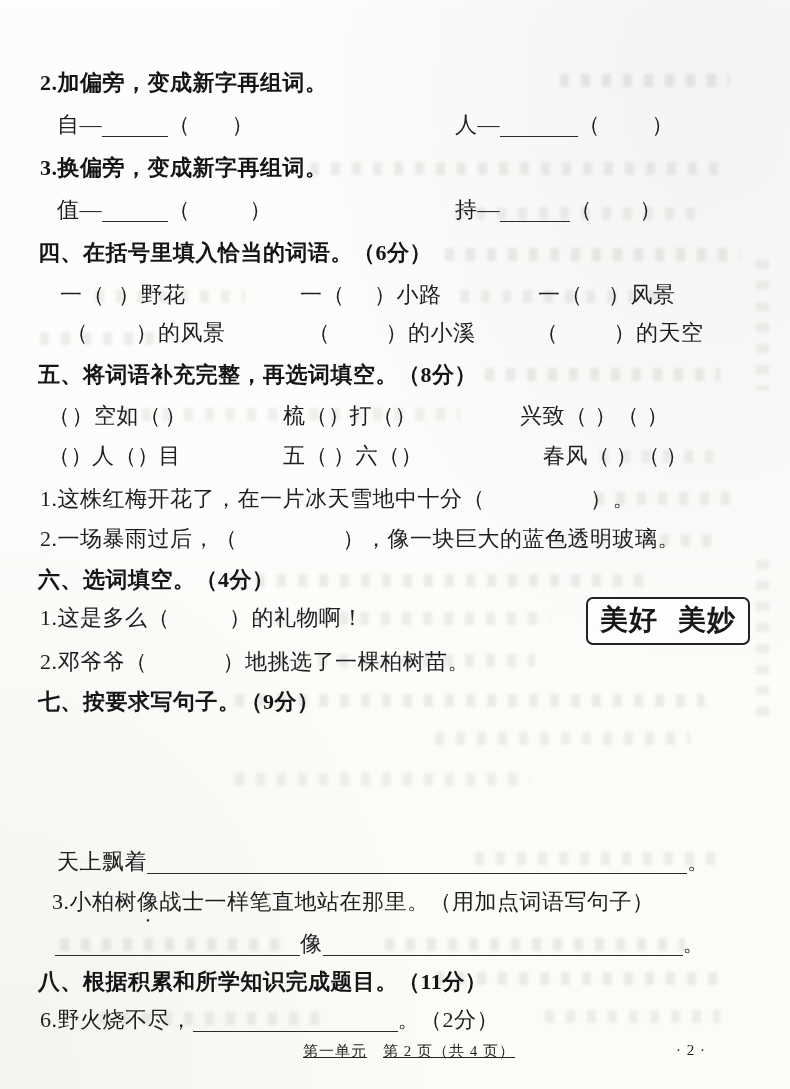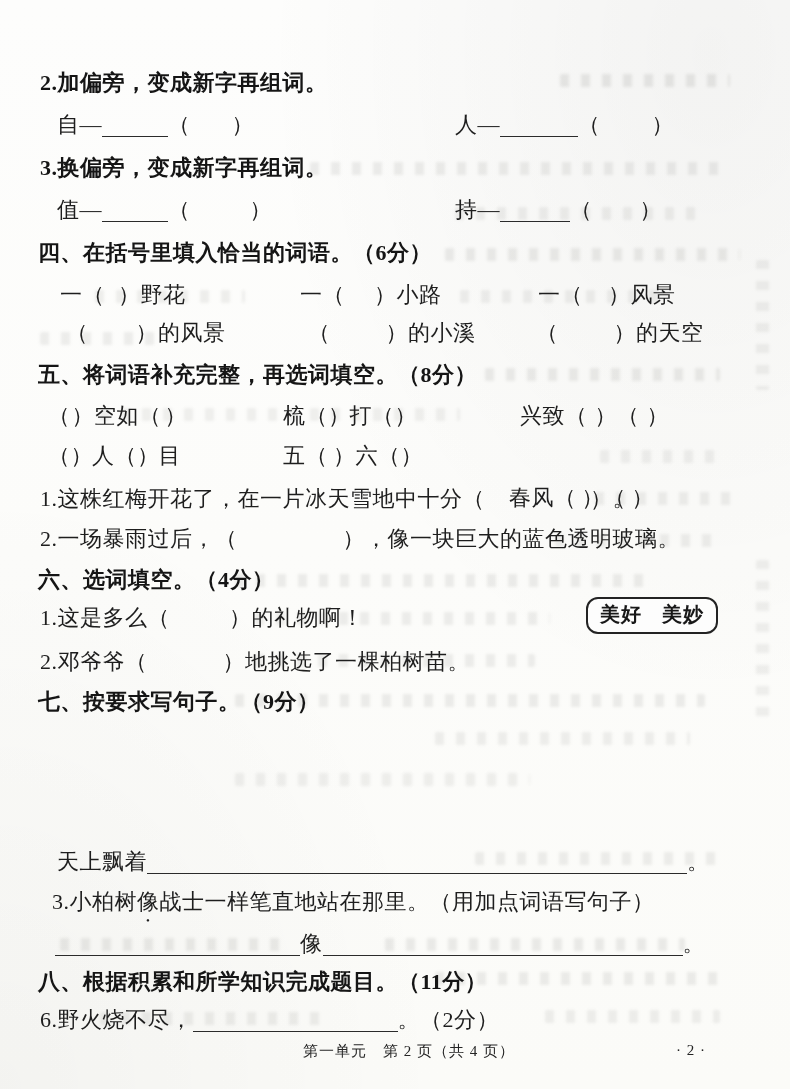--- a/index.html
+++ b/index.html
@@ -32,22 +32,22 @@
   }
   
   .emph{
     -webkit-text-emphasis:filled dot;
     -webkit-text-emphasis-position:under right;
     text-emphasis:filled dot;
     text-emphasis-position:under right;
   }
   .optbox{
     position:absolute;display:flex;gap:20px;align-items:center;
-    border:2px solid #232323;border-radius:12px;
-    padding:2px 12px 4px 12px;font-size:20px;font-weight:600;
+    border:2px solid #232323;border-radius:7px;
+    padding:2px 12px 4px 12px;font-size:28px;font-weight:600;
     color:#181818;background:rgba(255,255,255,.6);
     letter-spacing:1px;
   }
   .footer{
     position:absolute;font-size:15px;color:#242424;letter-spacing:1px;
     font-weight:500;
   }
   
   .sm{
     position:absolute;height:13px;border-radius:2px;
@@ -205,21 +205,21 @@
   </div>
   <div class="ln" style="left:283px;top:441px;">
     <span>五</span><span class="pp" style="width:50px;">
         <span>（</span>
         <span>）</span>
       </span><span>六</span><span class="pp" style="width:44px;">
         <span>（</span>
         <span>）</span>
       </span>
   </div>
-  <div class="ln" style="left:509px;top:441px;margin-top:42px;">
+  <div class="ln" style="left:543px;top:441px;">
     <span>春风</span><span class="pp" style="width:50px;">
         <span>（</span>
         <span>）</span>
       </span><span class="pp" style="width:50px;">
         <span>（</span>
         <span>）</span>
       </span>
   </div>
 
   <div class="ln" style="left:40px;top:484px;">
@@ -271,19 +271,19 @@
   <div class="ln" style="left:55px;top:929px;">
     <span class="bl" style="width:245px;"></span><span>像</span><span class="bl" style="width:360px;"></span><span>。</span>
   </div>
 
   <div class="ln head" style="left:38px;top:967px;">八、根据积累和所学知识完成题目。（11分）</div>
 
   <div class="ln" style="left:40px;top:1005px;">
     <span>6.野火烧不尽，</span><span class="bl" style="width:205px;"></span><span>。（2分）</span>
   </div>
 
-  <div class="footer" style="left:303px;top:1042px;display:flex;gap:16px;">
+  <div class="footer" style="left:303px;top:1042px;display:flex;gap:16px;text-decoration:underline;">
     <span>第一单元</span>
     <span>第 2 页（共 4 页）</span>
   </div>
   <div class="footer" style="left:676px;top:1042px;">· 2 ·</div>
 
 </div>
 
 </body></html>

